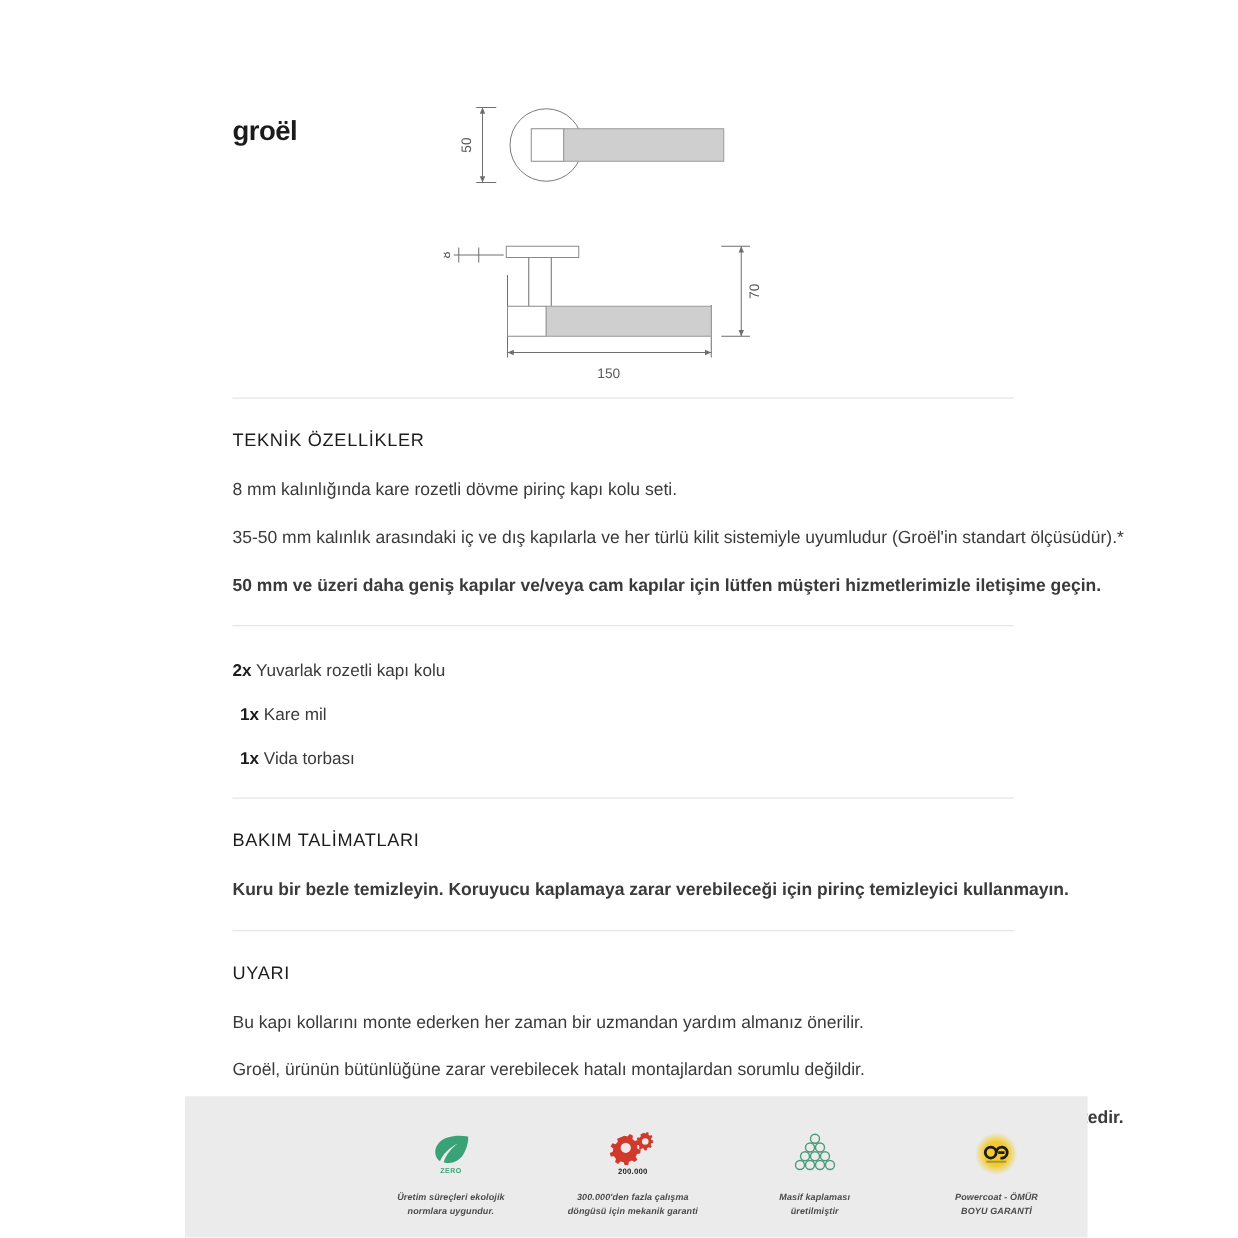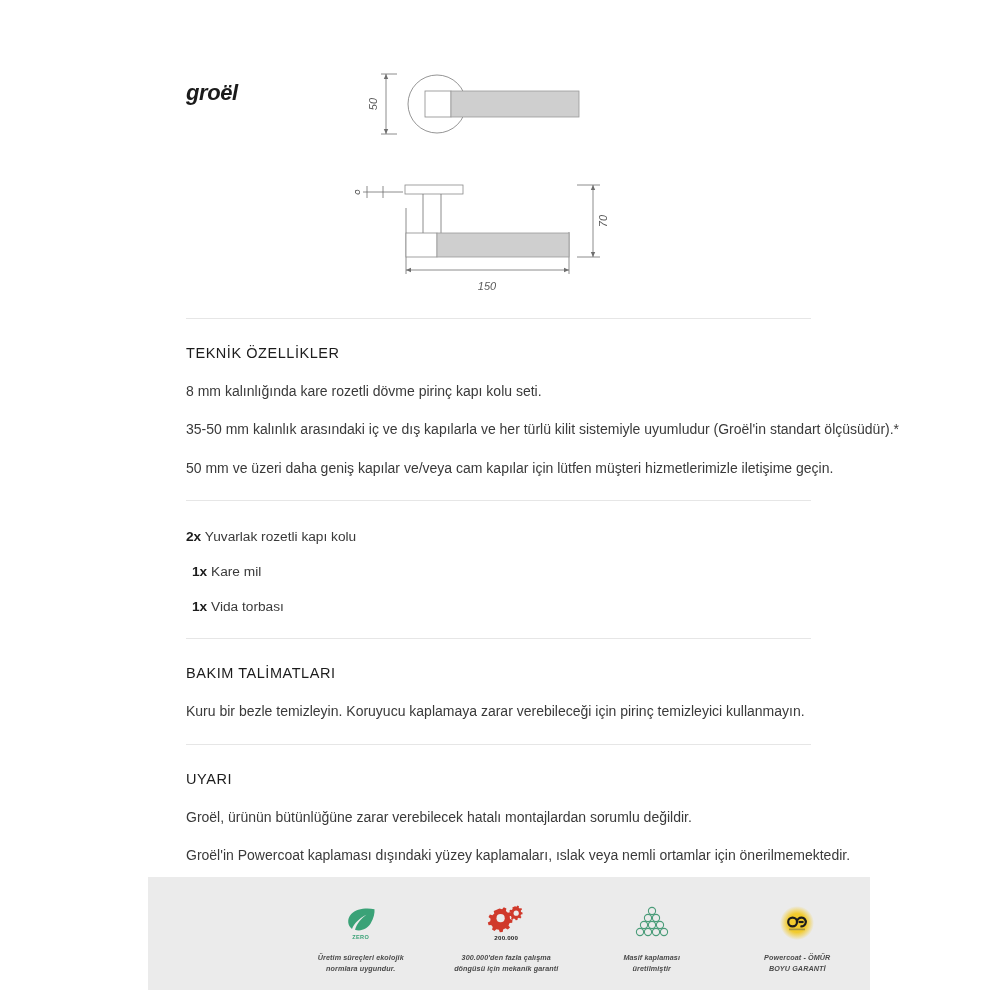--- a/index.html
+++ b/index.html
@@ -7,21 +7,21 @@
     margin: 0; padding: 0;
     width: 990px; height: 990px;
     background: #ffffff;
     font-family: "Liberation Sans", sans-serif;
     color: #2b2b2b;
     overflow: hidden;
   }
   .page { position: relative; width: 990px; height: 990px; background:#fff; }
 
   
-  .header { position: absolute; left: 0; top: 4px; width: 838px; height: 310px; font-style: italic; }
+  .header { position: absolute; left: 0; top: 16px; width: 838px; height: 310px; }
   .brand-logo {
     position: absolute; left: 186px; top: 78px;
     font-size: 22px; font-weight: 700; letter-spacing: -0.4px;
     color: #1b1b1b; line-height: 1;
   }
   .drawing { position: absolute; }
   #drawing-top { left: 355px; top: 62px; }
   #drawing-side { left: 355px; top: 168px; }
 
   
@@ -37,21 +37,21 @@
   .section h3 {
     margin: 0 0 20px 0;
     font-size: 14.5px; font-weight: 400; letter-spacing: 0.55px;
     color: #1c1c1c; text-transform: uppercase;
   }
   .section p {
     margin: 0 0 18px 0;
     font-size: 14px; line-height: 1.45; color: #3a3a3a;
     white-space: nowrap;
   }
-  .section p:last-child { margin-bottom: 0; }
+  .section p:last-child { margin-bottom: 0; font-weight: bold; }
 
   .box-list { margin: 0; padding: 0; list-style: none; }
   .box-list li {
     font-size: 13.7px; color: #3a3a3a;
     margin-bottom: 16px; line-height: 1.4;
   }
   .box-list li:last-child { margin-bottom: 0; }
   .qty { font-weight: 700; color: #1c1c1c; display: inline-block; }
   .qty.pad { margin-left: 6px; }
 
@@ -184,20 +184,21 @@
 
       <div class="section">
         <h3>BAKIM TALİMATLARI</h3>
         <p>Kuru bir bezle temizleyin. Koruyucu kaplamaya zarar verebileceği için pirinç temizleyici kullanmayın.</p>
       </div>
 
       <hr class="divider">
 
       <div class="section">
         <h3>UYARI</h3>
+        <p>Bu kapı kollarını monte ederken her zaman bir uzmandan yardım almanız önerilir.</p>
         <p>Groël, ürünün bütünlüğüne zarar verebilecek hatalı montajlardan sorumlu değildir.</p>
         <p>Groël'in Powercoat kaplaması dışındaki yüzey kaplamaları, ıslak veya nemli ortamlar için önerilmemektedir.</p>
       </div>
 
     </div>
   </div>
 
   <div class="footer-strip">
     <div class="badges">
 

